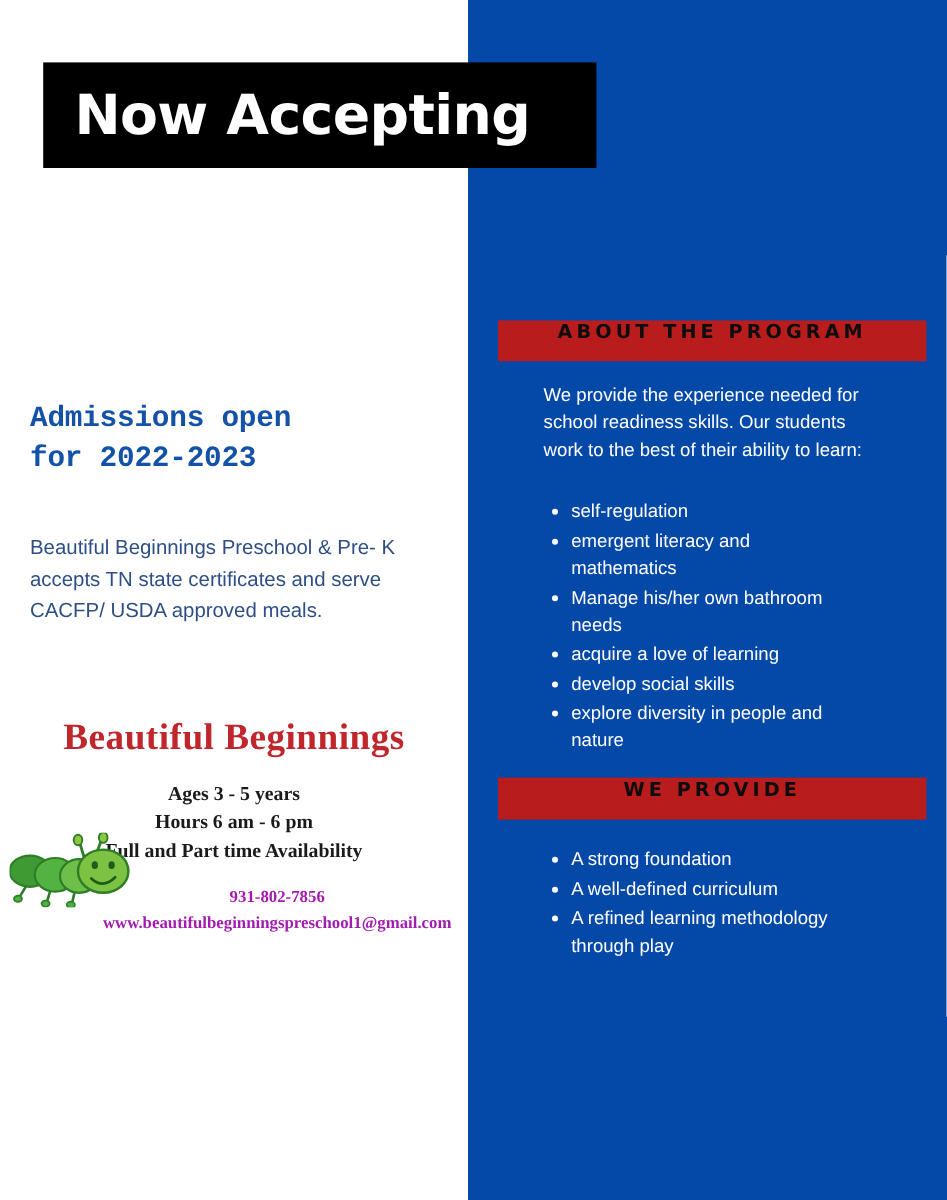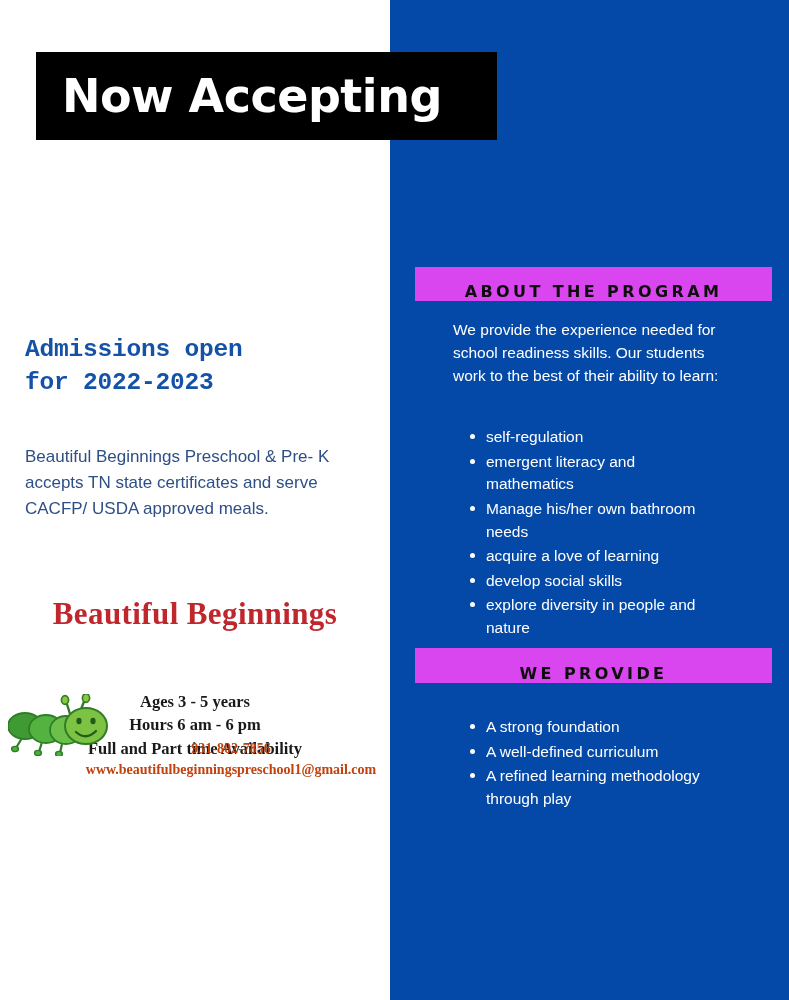--- a/index.html
+++ b/index.html
@@ -89,48 +89,47 @@
     position: absolute;
     left: 0;
     top: 650px;
     width: 390px;
     text-align: center;
     color: #1a1a1a;
     font-family: "Liberation Serif", serif;
     font-weight: bold;
     font-size: 16.5px;
     line-height: 1.42;
-    margin-top: 40px;
   }
   .brand-contact {
     position: absolute;
     left: 0;
     top: 739px;
     width: 462px;
     text-align: center;
-    color: #c2410c;
+    color: #a21caf;
     font-family: "Liberation Serif", serif;
     font-weight: bold;
     font-size: 14px;
     line-height: 1.48;
   }
   .caterpillar {
     position: absolute;
     left: 8px;
     top: 694px;
     width: 104px;
     height: 62px;
   }
 
   
   .section-band {
     position: absolute;
-    background: #d946ef;
+    background: #b91c1c;
     display: flex;
-    align-items: flex-end;
+    align-items: flex-start;
     justify-content: center;
   }
   .band-about    { left: 415px; top: 267px; width: 357px; height: 34px; }
   .band-provide  { left: 415px; top: 648px; width: 357px; height: 35px; }
   .band-text {
     color: #0d0d0d;
     font-family: "DejaVu Sans", sans-serif;
     font-weight: bold;
     font-size: 16px;
     letter-spacing: 3.4px;
@@ -144,21 +143,21 @@
     width: 286px;
     color: #ffffff;
     font-family: "Liberation Sans", sans-serif;
     font-size: 15.5px;
     line-height: 1.48;
     margin-left: 22px;
   }
 
   ul.bullets {
     position: absolute;
-    margin: 16px;
+    margin: 6px;
     padding: 0;
     list-style: none;
     color: #ffffff;
     font-family: "Liberation Sans", sans-serif;
   }
   ul.bullets li {
     position: relative;
     padding-left: 22px;
     font-size: 15.5px;
     line-height: 1.46;

